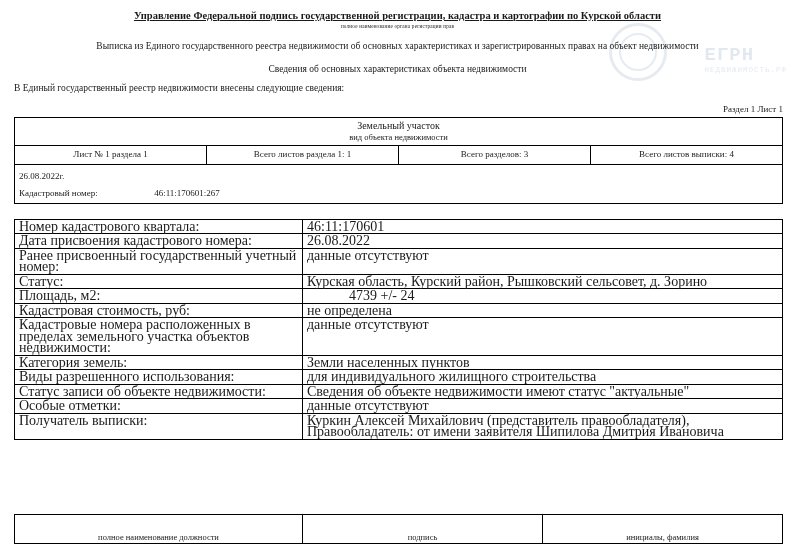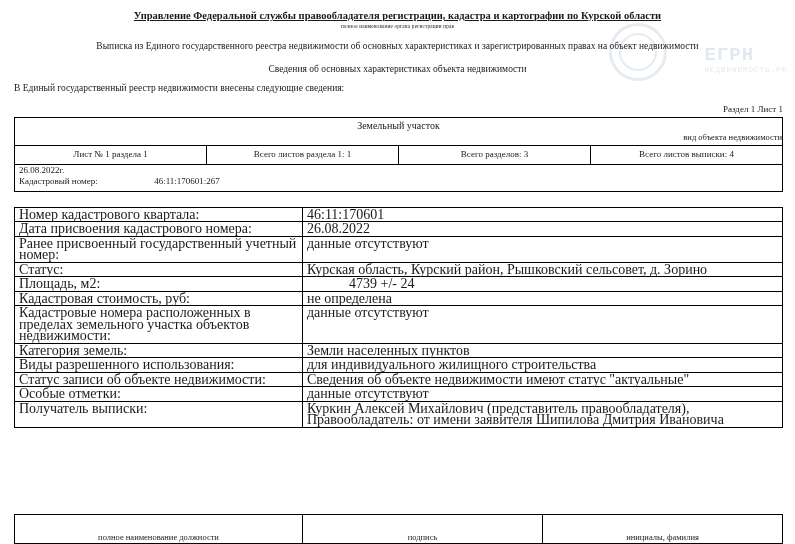--- a/index.html
+++ b/index.html
@@ -117,27 +117,27 @@
     margin-top: 19px;
   }
 
   .row-zu td {
     text-align: center;
     font-size: 10px;
     padding: 2px 0 0 0;
     border-bottom: none !important;
   }
   .row-vid td {
-    text-align: right;
+    text-align: center;
     font-size: 8.5px;
     padding: 0 0 2px 0;
     border-top: none !important;
   }
   .row-listy td { text-align: center; font-size: 9px; padding: 3px 0; }
-  .row-date td { font-size: 9px; padding: 0 4px; border-bottom: none !important;}
+  .row-date td { font-size: 9px; padding: 6px 4px; border-bottom: none !important;}
   .row-kad td { font-size: 9px; padding: 0 4px 3px 4px; border-top: none !important;}
 
   .tbl-props {
     margin: 15px 0 0 14px;
     width: 768px;
     border: 1px solid #000;
   }
   .tbl-props td {
     border: 1px solid #000;
     font-size: 14px;
@@ -186,21 +186,21 @@
   <div class="watermark">
     <div class="wm-seal"></div>
     <div class="wm-text">
       <div class="l1">ЕГРН</div>
       <div class="l2">НЕДВИЖИМОСТЬ.РФ</div>
     </div>
   </div>
 
   <div class="content">
 
-    <div class="hdr-title">Управление Федеральной службы правообладателя регистрации, кадастра и картографии по Курской области</div>
+    <div class="hdr-title">Управление Федеральной подпись государственной регистрации, кадастра и картографии по Курской области</div>
     <div class="hdr-sub">полное наименование органа регистрации прав</div>
 
     <div class="doc-title">Выписка из Единого государственного реестра недвижимости об основных характеристиках и зарегистрированных правах на объект недвижимости</div>
 
     <div class="section-title">Сведения об основных характеристиках объекта недвижимости</div>
 
     <div class="intro">В Единый государственный реестр недвижимости внесены следующие сведения:</div>
 
     <div class="razdel">Раздел 1 Лист 1</div>
 

